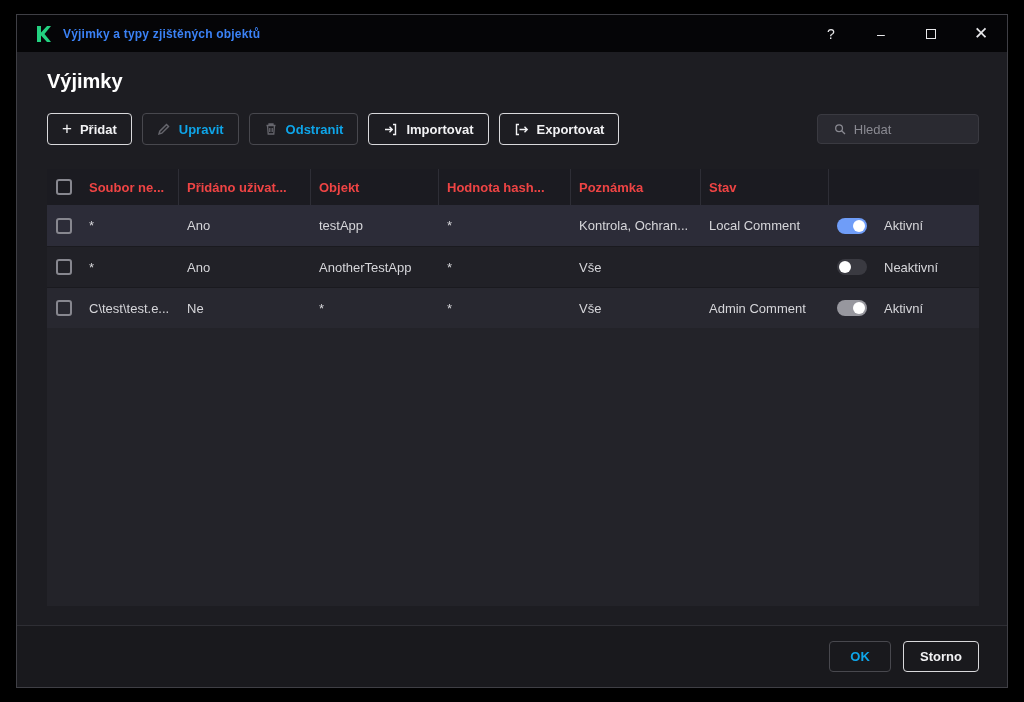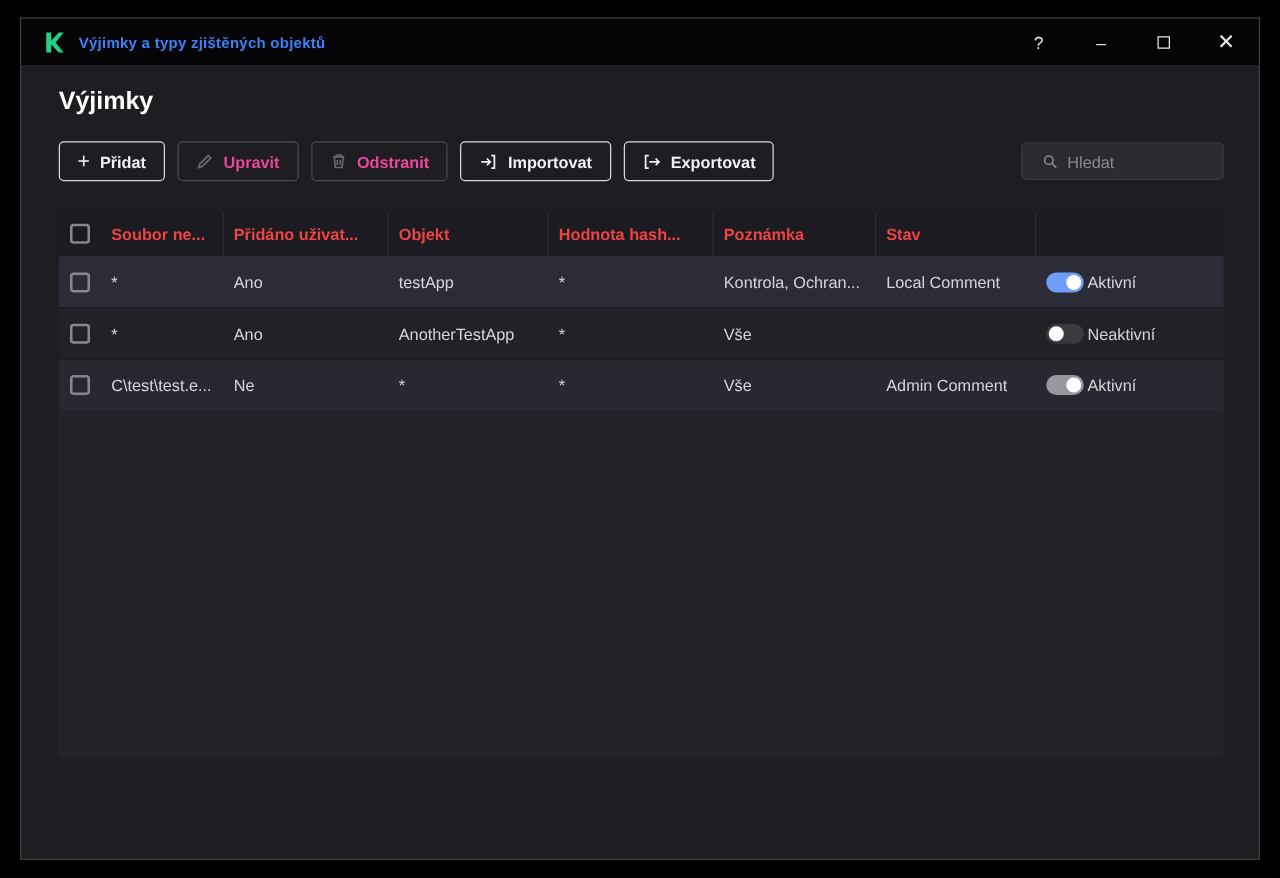--- a/index.html
+++ b/index.html
@@ -30,21 +30,21 @@
   .content{ flex:1; display:flex; flex-direction:column; overflow:hidden; }
   .page-title{ color:#ffffff; font-size:20px; font-weight:700; margin:18px 0 0 30px; }
   .toolbar{ display:flex; align-items:center; gap:10px; margin:20px 28px 0 30px; }
   .btn{
     display:flex; align-items:center; gap:8px; height:32px; padding:0 14px;
     border:1px solid #d9d9dc; border-radius:4px; background:transparent;
     color:#f2f2f4; font-size:13px; font-weight:700; font-family:inherit; cursor:pointer;
   }
   .btn svg{ display:block; }
   .btn .plus{ font-size:17px; font-weight:400; line-height:1; margin-top:-1px; }
-  .btn.disabled{ border-color:#48484e; color:#ec4899; cursor:default; }
+  .btn.disabled{ border-color:#48484e; color:#0ea5e9; cursor:default; }
   .search{
     margin-left:auto; width:162px; height:30px; background:#2a2a31;
     border:1px solid #3a3a41; border-radius:4px; display:flex; align-items:center;
     padding:0 16px; gap:8px;
   }
   .search input{
     background:transparent; border:none; outline:none; color:#e6e6ea;
     font-size:13px; width:100%; font-family:inherit;
   }
   .search input::placeholder{ color:#8a8a92; }
@@ -67,21 +67,21 @@
   .thead .th:last-child{ border-right:none; }
   .cb-cell{ display:flex; align-items:center; justify-content:center; height:100%; border-right:none !important; }
   .checkbox{
     width:16px; height:16px; border:2px solid #87878f; border-radius:3px; background:transparent;
   }
   .row{ height:41px; font-size:13px; color:#d6d6da; }
   .row .td{ padding:0 8px; white-space:nowrap; overflow:hidden; text-overflow:ellipsis; }
   .row-1{ background:#2c2c38; }
   .row-2{ background:#212127; border-top:1px solid #1a1a1f; }
   .row-3{ background:#282830; border-top:1px solid #1a1a1f; }
-  .status-cell{ display:flex; align-items:center; gap:3px; padding:0 8px; }
+  .status-cell{ display:flex; align-items:center; gap:17px; padding:0 8px; }
   .toggle{ width:30px; height:16px; border-radius:9px; position:relative; background:#3a3a41; flex:none; }
   .toggle .knob{ position:absolute; top:2px; left:2px; width:12px; height:12px; border-radius:50%; background:#fff; }
   .toggle.on-blue{ background:#6f9df8; }
   .toggle.on-gray{ background:#97979e; }
   .toggle.on-blue .knob, .toggle.on-gray .knob{ left:auto; right:2px; }
   
   .footer{
     margin-top:auto; height:62px; background:#19191d; border-top:1px solid #2e2e34;
     display:flex; align-items:center; justify-content:flex-end; gap:12px; padding-right:28px; flex:none;
   }
@@ -217,14 +217,18 @@
         <div class="status-cell">
           <span class="toggle on-gray">
               <span class="knob"></span>
             </span>
           <span>Aktivní</span>
         </div>
         <div></div>
       </div>
     </div>
 
+    <div class="footer">
+      <button class="btn disabled">OK</button>
+      <button class="btn">Storno</button>
+    </div>
   </div>
 </div>
 
 </body></html>

